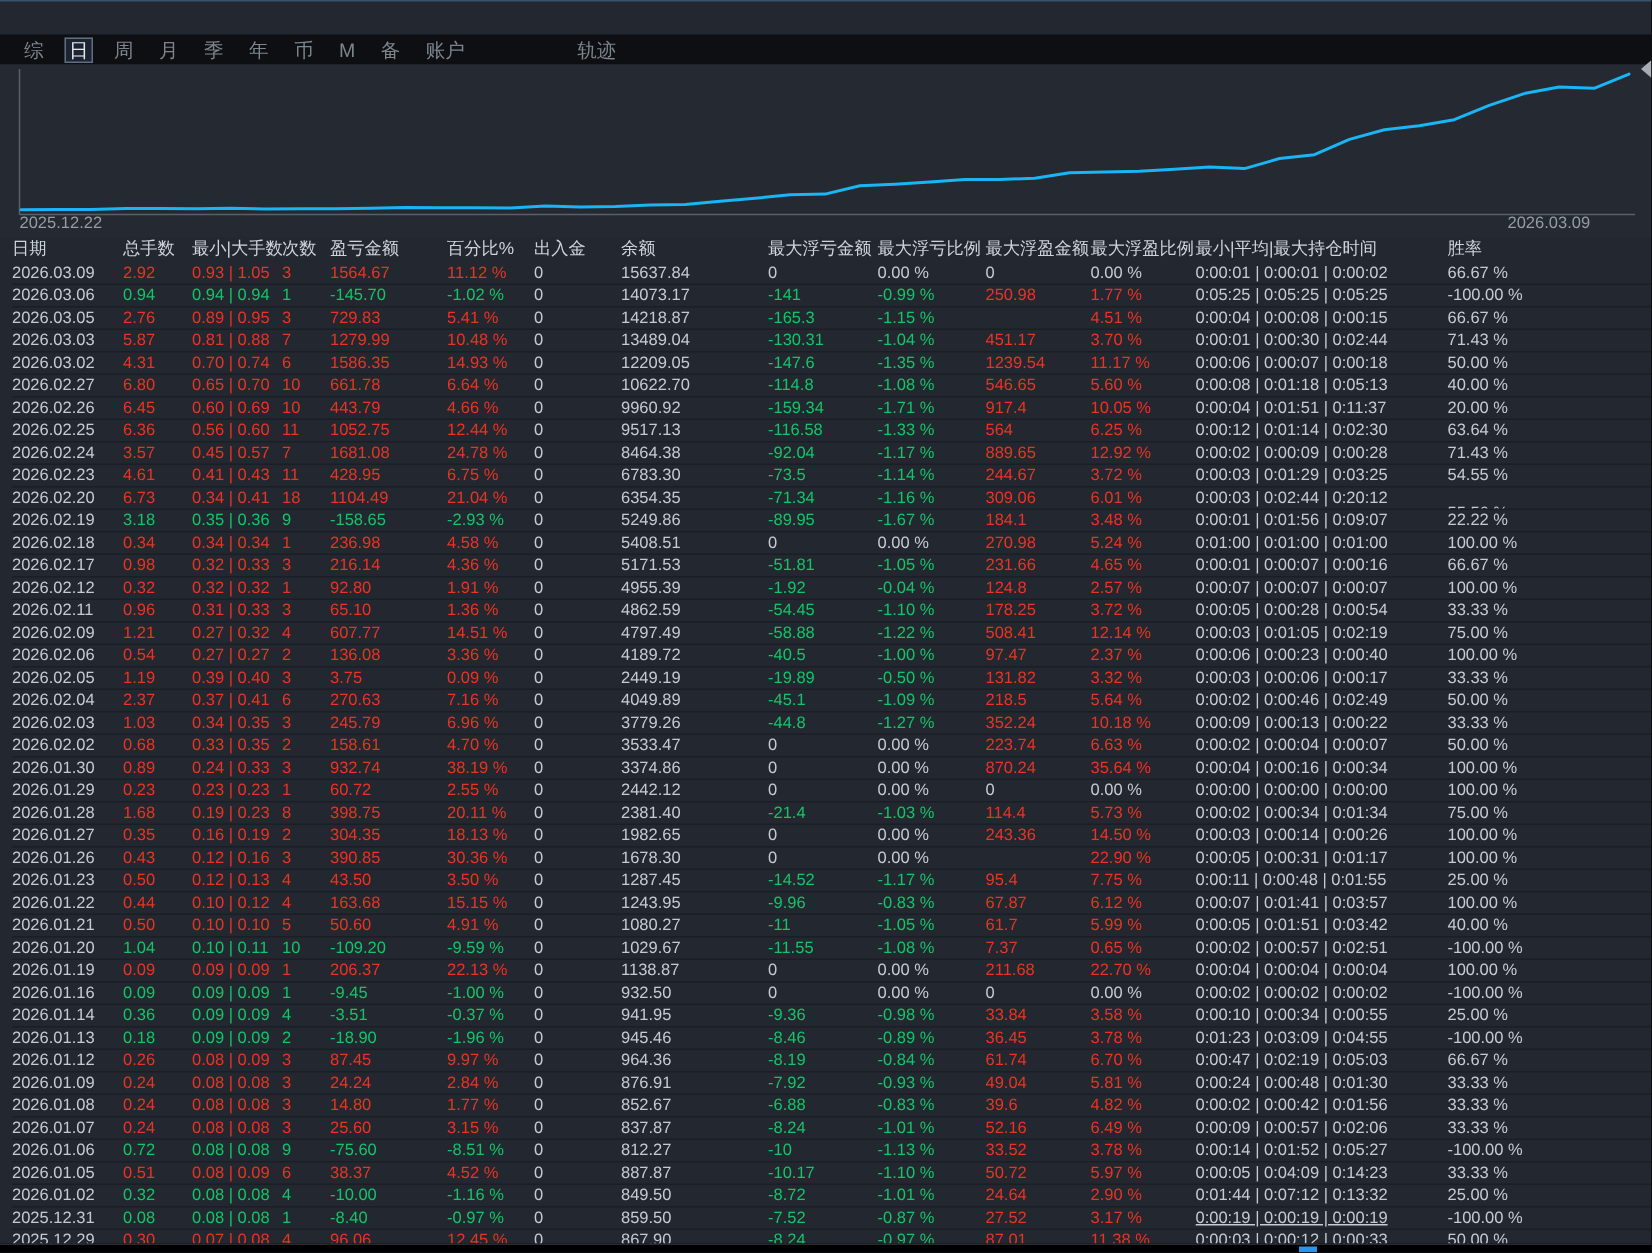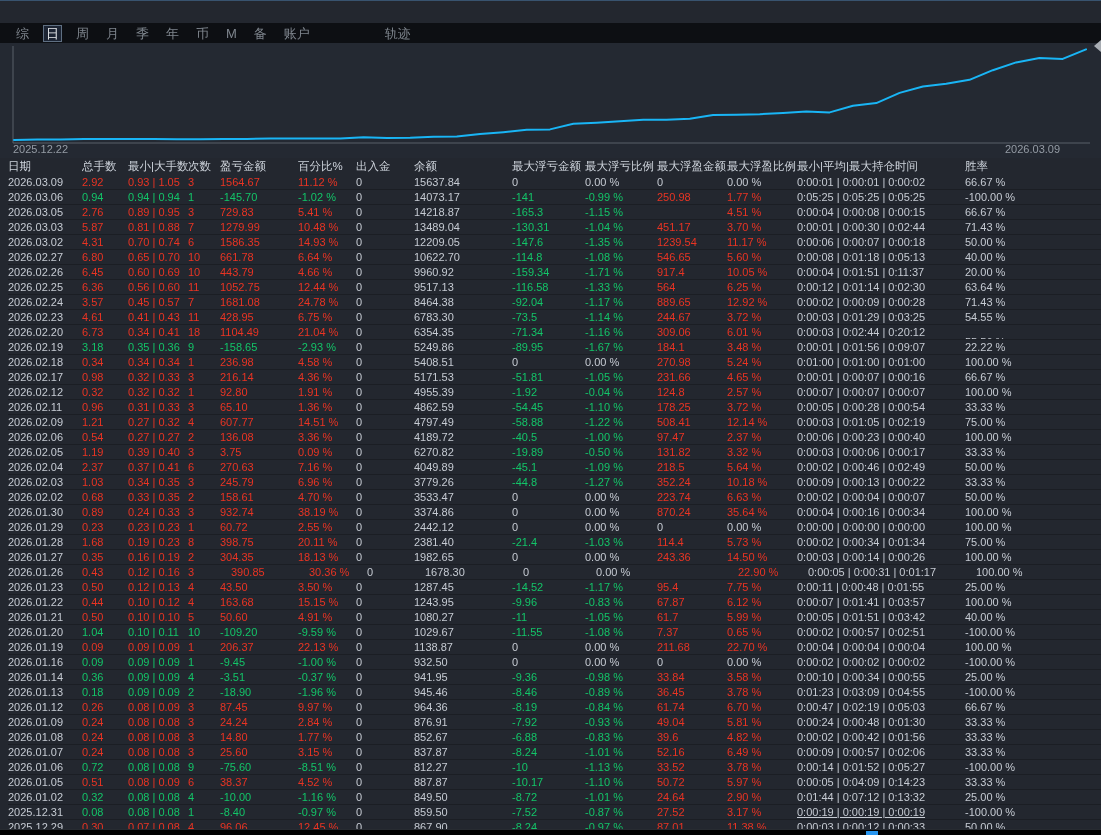--- a/index.html
+++ b/index.html
@@ -379,21 +379,21 @@
           <div class="cell plain" style="width: 90px;">100.00 %</div>
         </div>
         <div class="trow">
           <div class="cell plain" style="width: 74px;">2026.02.05</div>
           <div class="cell red" style="width: 46px;">1.19</div>
           <div class="cell red" style="width: 60px;">0.39 | 0.40</div>
           <div class="cell red" style="width: 32px;">3</div>
           <div class="cell red" style="width: 78px;">3.75</div>
           <div class="cell red" style="width: 58px;">0.09 %</div>
           <div class="cell plain" style="width: 58px;">0</div>
-          <div class="cell plain" style="width: 98px;">6270.82</div>
+          <div class="cell plain" style="width: 98px;">2449.19</div>
           <div class="cell green" style="width: 73px;">-19.89</div>
           <div class="cell green" style="width: 72px;">-0.50 %</div>
           <div class="cell red" style="width: 70px;">131.82</div>
           <div class="cell red" style="width: 70px;">3.32 %</div>
           <div class="cell plain" style="width: 168px;">0:00:03 | 0:00:06 | 0:00:17</div>
           <div class="cell plain" style="width: 90px;">33.33 %</div>
         </div>
         <div class="trow">
           <div class="cell plain" style="width: 74px;">2026.02.04</div>
           <div class="cell red" style="width: 46px;">2.37</div>
@@ -504,21 +504,21 @@
           <div class="cell red" style="width: 70px;">243.36</div>
           <div class="cell red" style="width: 70px;">14.50 %</div>
           <div class="cell plain" style="width: 168px;">0:00:03 | 0:00:14 | 0:00:26</div>
           <div class="cell plain" style="width: 90px;">100.00 %</div>
         </div>
         <div class="trow">
           <div class="cell plain" style="width: 74px;">2026.01.26</div>
           <div class="cell red" style="width: 46px;">0.43</div>
           <div class="cell red" style="width: 60px;">0.12 | 0.16</div>
           <div class="cell red" style="width: 32px;">3</div>
-          <div class="cell red" style="width: 78px; margin-left: 11px;">390.85</div>
+          <div class="cell red" style="width: 78px;">390.85</div>
           <div class="cell red" style="width: 58px;">30.36 %</div>
           <div class="cell plain" style="width: 58px;">0</div>
           <div class="cell plain" style="width: 98px;">1678.30</div>
           <div class="cell plain" style="width: 73px;">0</div>
           <div class="cell plain" style="width: 72px;">0.00 %</div>
           <div class="cell red" style="width: 70px; margin-top: 28px;">294.84</div>
           <div class="cell red" style="width: 70px;">22.90 %</div>
           <div class="cell plain" style="width: 168px;">0:00:05 | 0:00:31 | 0:01:17</div>
           <div class="cell plain" style="width: 90px;">100.00 %</div>
         </div>

